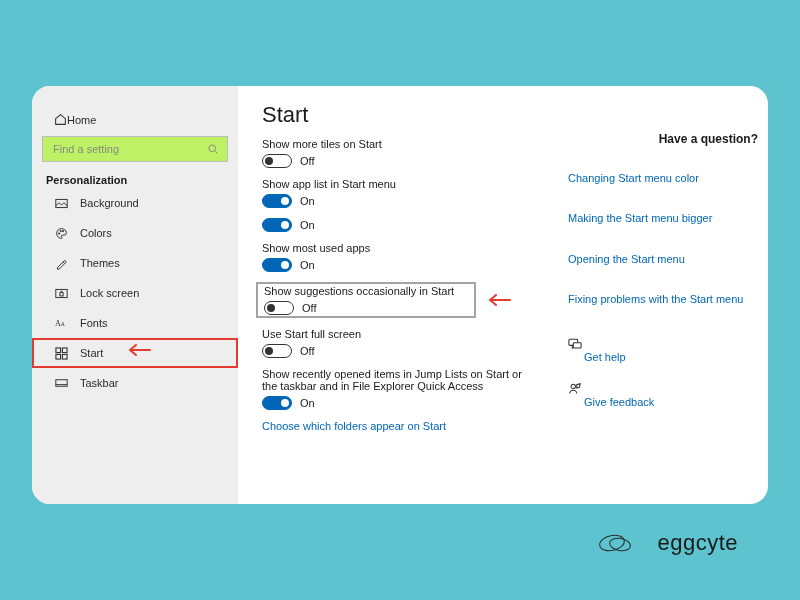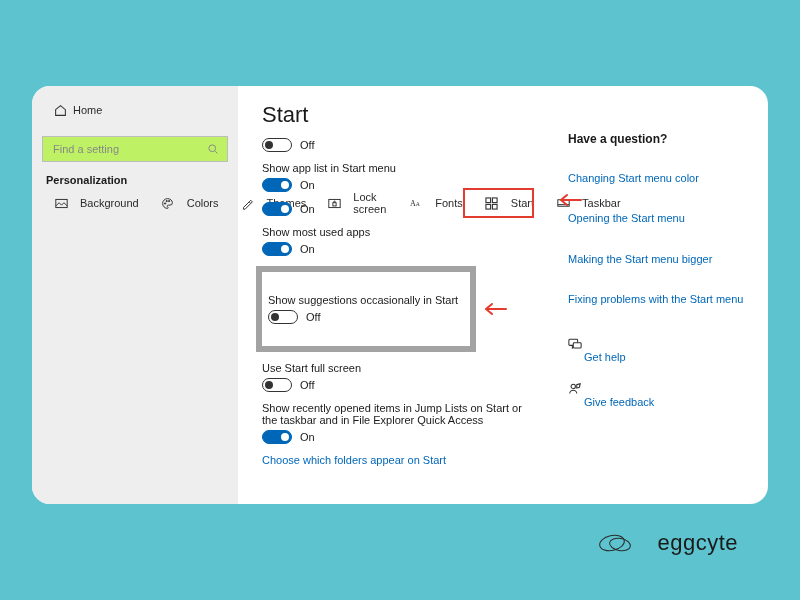--- a/index.html
+++ b/index.html
@@ -24,22 +24,22 @@
   }
   .sidebar {
     width: 206px;
     background: #eeeeee;
     padding: 18px 0 0 0;
     display: flex;
     flex-direction: column;
   }
   .home-row {
     display: flex;
-    align-items: flex-start;
-    gap: 6px;
+    align-items: flex-end;
+    gap: 0;
     padding: 0 14px 0 22px;
     height: 22px;
     margin-bottom: 10px;
     color: #2a2a2a;
     cursor: pointer;
   }
   .search-box {
     margin: 0 10px 12px 10px;
     height: 26px;
     border: 1px solid #bdbdbd;
@@ -57,21 +57,21 @@
     color: #333;
     background: transparent;
   }
   .search-box input::placeholder { color: #888; }
   .section-label {
     font-weight: 600;
     font-size: 11px;
     padding: 0 0 0 14px;
     margin-bottom: 2px;
   }
-  .nav-list { display: flex; flex-direction: row; }
+  .nav-list { display: flex; flex-direction: column; }
   .nav-item {
     display: flex;
     align-items: center;
     gap: 12px;
     height: 30px;
     padding: 0 0 0 22px;
     cursor: pointer;
     color: #2a2a2a;
   }
   .nav-item .ic { width: 14px; display:flex; align-items:center; justify-content:center; }
@@ -119,22 +119,22 @@
   .toggle.on {
     background: #0067b8;
     border-color: #0067b8;
   }
   .toggle.on .knob {
     background: #fff;
     left: 18px;
   }
   .toggle-state { font-size: 11px; }
   .setting.highlighted {
-    border: 6px solid #a3a3a3;
-    padding: 22px 6px;
+    border: 2px solid #a3a3a3;
+    padding: 1px 6px;
     margin-left: -6px;
     width: 220px;
     position: relative;
   }
   .setting.highlighted .arrow-callout {
     position: absolute;
     right: -38px;
     top: 50%;
     transform: translateY(-50%);
     color: #e33b2e;
@@ -149,20 +149,21 @@
   }
   .choose-link { margin-top: 6px; }
   .right-col {
     width: 190px;
     padding-top: 30px;
   }
   .q-title {
     font-size: 12px;
     font-weight: 600;
     margin-bottom: 10px;
+    text-align: right;
   }
   .help-links .link { margin-bottom: 6px; line-height: 1.4; }
   .support {
     margin-top: 18px;
   }
   .support-item {
     display: flex;
     align-items: center;
     gap: 2px;
     margin-bottom: 8px;
@@ -321,20 +322,21 @@
       </div>
 
     </div>
   </div>
 
   <div class="main">
     <div class="main-col">
       <div class="page-title">Start</div>
 
       <div class="setting">
+        <div class="label">Show more tiles on Start</div>
         <div class="toggle-row">
           <div class="toggle">
               <div class="knob"></div>
             </div>
           <span class="toggle-state">Off</span>
         </div>
       </div>
 
       <div class="setting">
         <div class="label">Show app list in Start menu</div>
@@ -400,22 +402,22 @@
         </div>
       </div>
 
       <a class="link choose-link">Choose which folders appear on Start</a>
     </div>
 
     <div class="right-col">
       <div class="q-title">Have a question?</div>
       <div class="help-links">
         <a class="link">Changing Start menu color</a>
+        <a class="link">Making the Start menu bigger</a>
         <a class="link">Opening the Start menu</a>
-        <a class="link">Making the Start menu bigger</a>
         <a class="link">Fixing problems with the Start menu</a>
       </div>
       <div class="support">
         <div class="support-item">
           <span>
             <svg width="14" height="13" viewBox="0 0 16 14" fill="none" stroke="#333" stroke-width="1.2">
                 <rect x="1" y="1" width="10" height="7" rx="1"></rect>
                 <path d="M5 8v3l3-3"></path>
                 <rect x="6" y="5" width="9" height="6" rx="1" fill="#fff"></rect>
               </svg>

